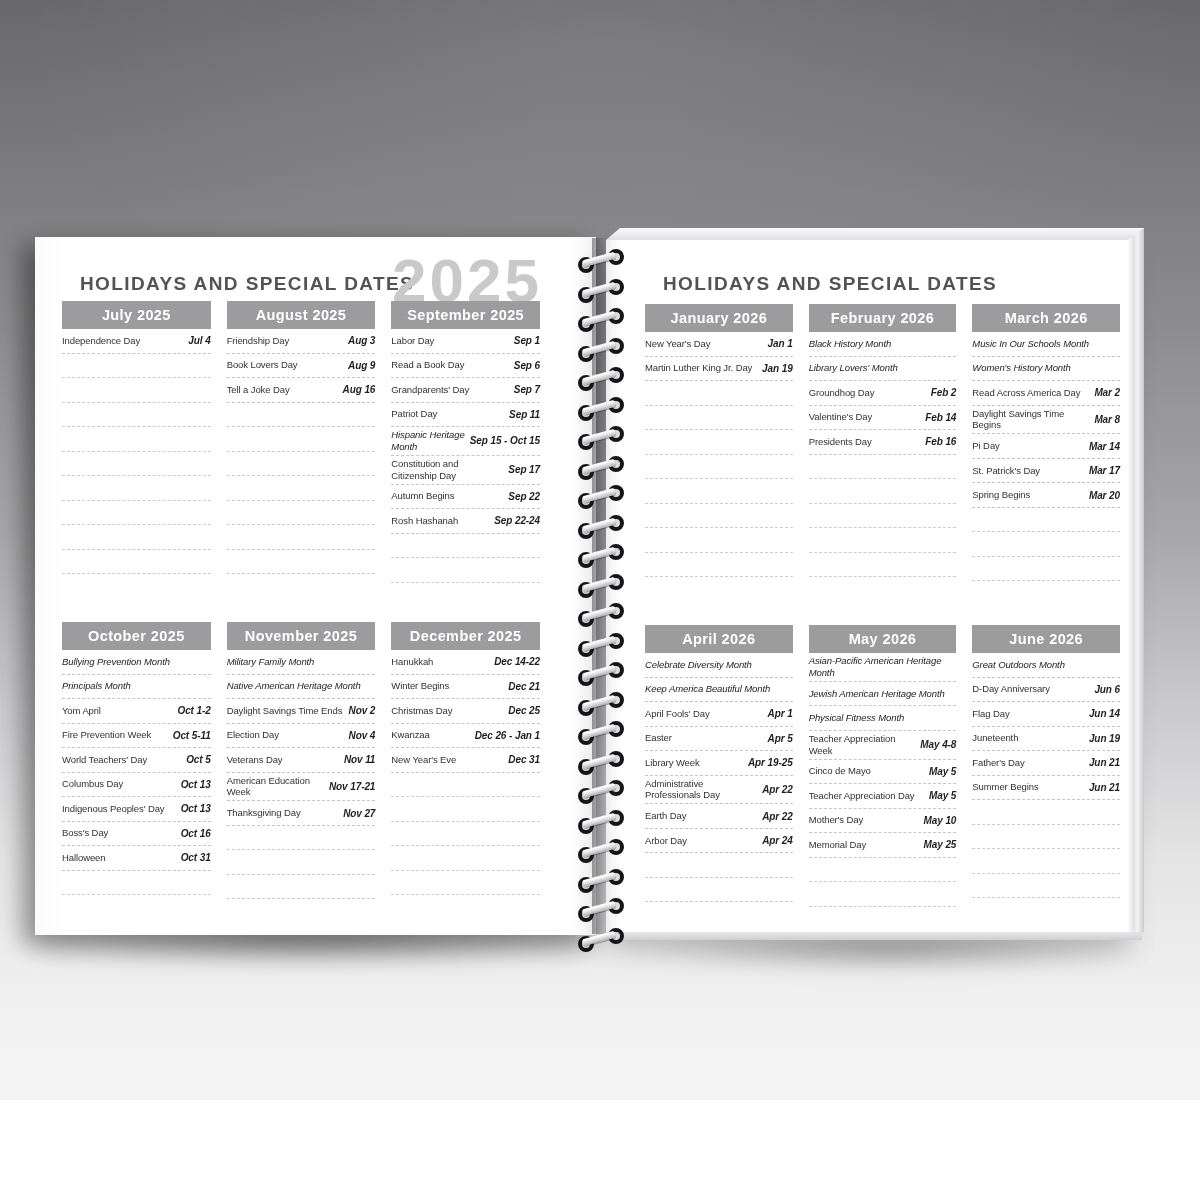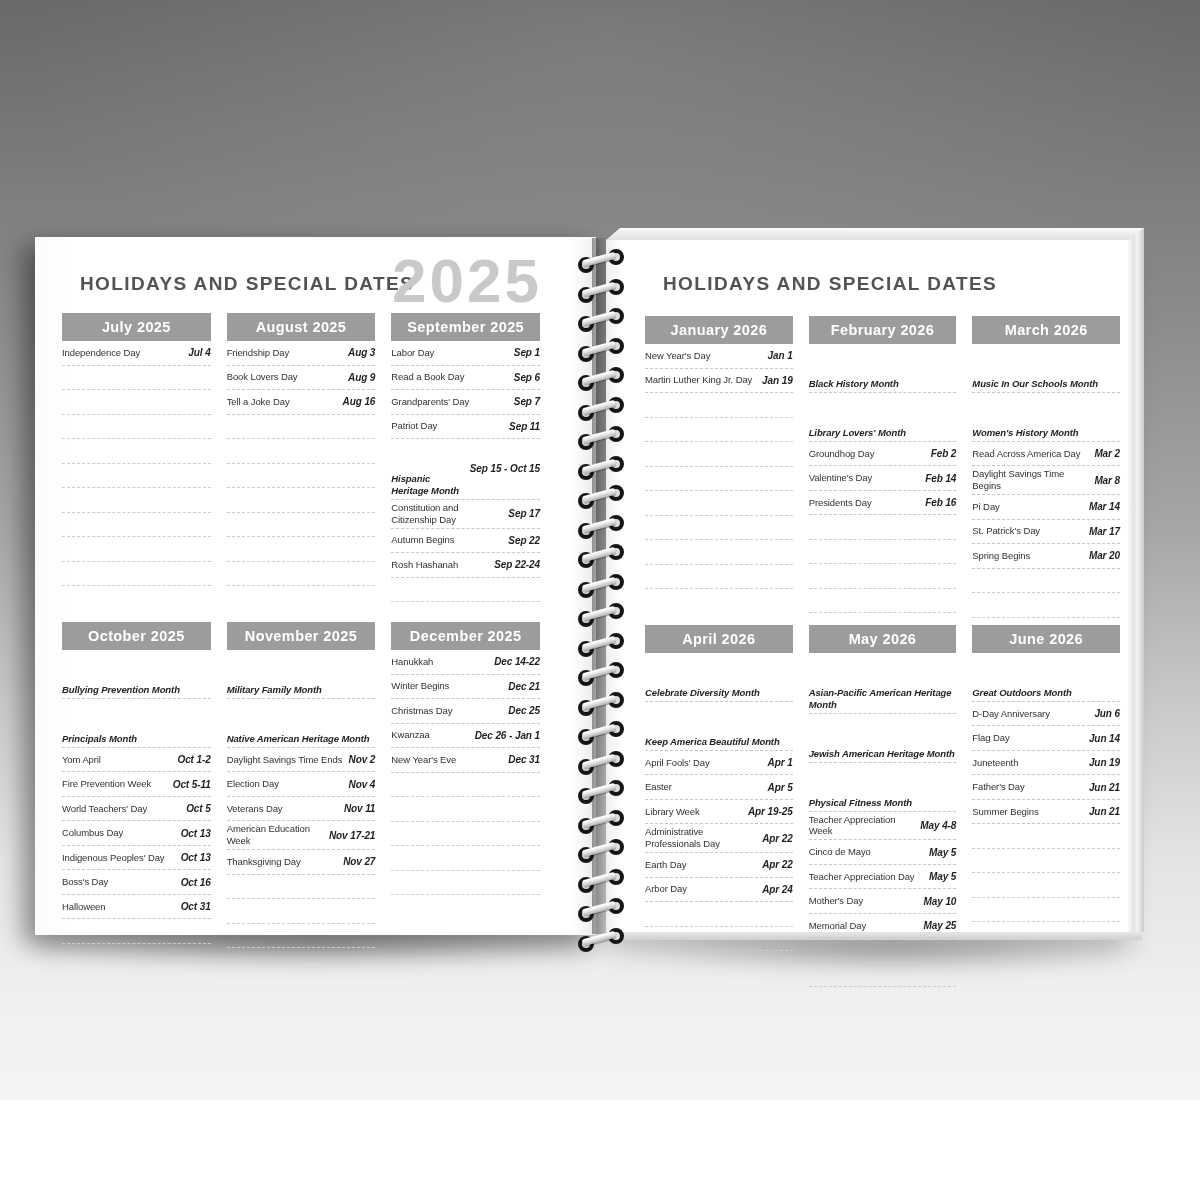--- a/index.html
+++ b/index.html
@@ -70,35 +70,35 @@
   .page-right .page-title{left:57px;top:33px;}
   .page-year{
     position:absolute;font-weight:bold;font-size:62px;line-height:1;letter-spacing:3px;color:#c9c9cb;
   }
   .page-left .page-year{right:54px;top:13px;}
   .page-right .page-year{right:28px;top:10px;}
   
   .tables{position:absolute;display:grid;grid-template-columns:1fr 1fr 1fr;column-gap:16px;align-items:start;}
   .page-left .tables{left:27px;right:56px;}
   .page-right .tables{left:39px;right:8px;}
-  .tables.top{top:76px;}
+  .tables.top{top:64px;}
   .tables.bottom{top:385px;}
   .month-header{
     height:28px;background:#9c9c9e;color:#ffffff;
     display:flex;align-items:center;justify-content:center;
     font-weight:bold;font-size:14.5px;letter-spacing:0.4px;
   }
   .row{
     min-height:24.5px;box-sizing:border-box;
     display:flex;justify-content:space-between;align-items:center;gap:4px;
     border-bottom:1px dashed #c6c6c8;padding:2px 0;
   }
   .h-name{font-size:9.5px;color:#323234;letter-spacing:-0.1px;line-height:1.25;text-align:left;}
   .h-date{font-size:10px;font-weight:bold;font-style:italic;color:#1f1f21;white-space:nowrap;letter-spacing:-0.1px;}
-  .row.observance .h-name{font-weight:bold;font-style:italic;color:#232325;margin-top:32px;}
+  .row.observance .h-name{font-weight:normal;font-style:italic;color:#232325;}
   .row.empty{border-bottom:1px dashed #cccccd;}
 </style>
 </head>
 <body>
 
 <div class="scene">
 
   <div class="floor-shadow fs-left"></div>
   <div class="floor-shadow fs-right"></div>
 

